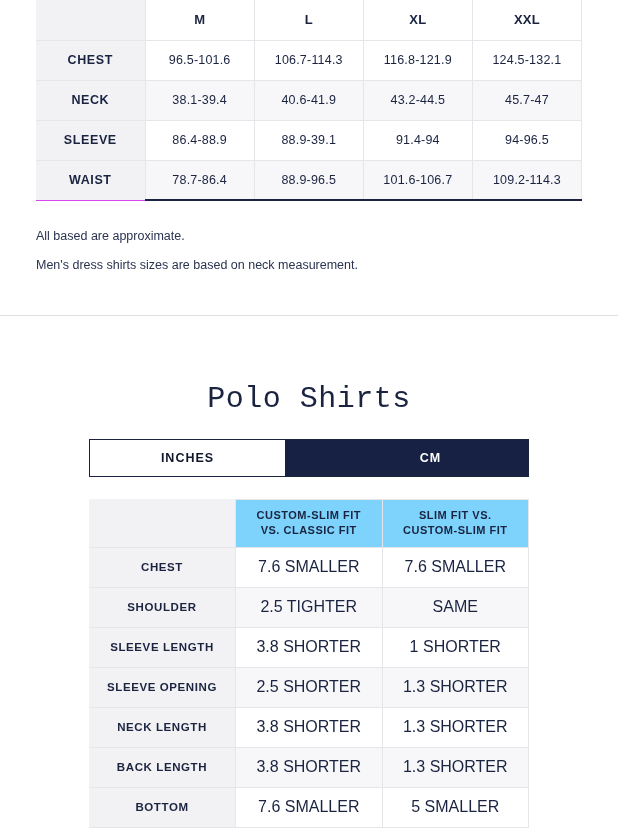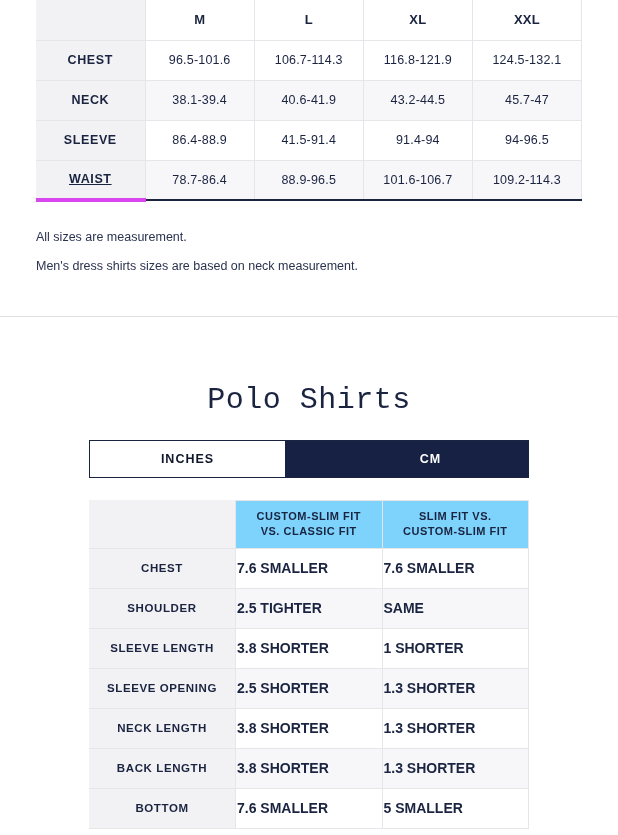--- a/index.html
+++ b/index.html
@@ -57,22 +57,21 @@
     letter-spacing: 0.6px;
     border-left: none;
     color: #1a2340;
   }
   table.sizes tbody tr:nth-child(odd) td { background: #ffffff; }
   table.sizes tbody tr:nth-child(even) td { background: #f7f7f9; }
   table.sizes tbody tr:last-child td {
     border-bottom: 2px solid #1a2340;
   }
   table.sizes tbody tr:last-child th.rowhead {
-    border-bottom: 4px solid #d946ef;
-    text-decoration: underline;
+    border-bottom: 1px solid #d946ef;
   }
 
   .notes {
     padding: 0 36px;
     margin-top: 26px;
   }
   .notes p {
     margin: 0 0 10px 0;
     font-size: 12.5px;
     color: #2a3350;
@@ -163,26 +162,25 @@
     font-size: 11.5px;
     font-weight: bold;
     letter-spacing: 0.6px;
     color: #1a2340;
     height: 40px;
     border: 1px solid #e6e6ea;
     border-left: none;
     text-align: center;
   }
   table.fit tbody td {
-    text-align: left;
-    font-size: 14px;
+    text-align: center;
+    font-size: 16px;
     color: #1a2340;
     height: 40px;
     border: 1px solid #e6e6ea;
-    font-weight: bold;
   }
   table.fit tbody tr:nth-child(odd) td { background: #ffffff; }
   table.fit tbody tr:nth-child(even) td { background: #f7f7f9; }
 </style>
 </head>
 <body>
 
 <div class="page">
 
   <div class="top-table-wrap">
@@ -207,37 +205,37 @@
         <tr>
           <th class="rowhead">NECK</th>
           <td>38.1-39.4</td>
           <td>40.6-41.9</td>
           <td>43.2-44.5</td>
           <td>45.7-47</td>
         </tr>
         <tr>
           <th class="rowhead">SLEEVE</th>
           <td>86.4-88.9</td>
-          <td>41.5-91.4</td>
+          <td>88.9-39.1</td>
           <td>91.4-94</td>
           <td>94-96.5</td>
         </tr>
         <tr>
           <th class="rowhead">WAIST</th>
           <td>78.7-86.4</td>
           <td>88.9-96.5</td>
           <td>101.6-106.7</td>
           <td>109.2-114.3</td>
         </tr>
       </tbody>
     </table>
   </div>
 
   <div class="notes">
-    <p>All sizes are measurement.</p>
+    <p>All based are approximate.</p>
     <p>Men's dress shirts sizes are based on neck measurement.</p>
   </div>
 
   <div class="divider"></div>
 
   <h2 class="section-title">Polo Shirts</h2>
 
   <div class="unit-toggle">
     <div class="opt inactive">INCHES</div>
     <div class="opt active">CM</div>

